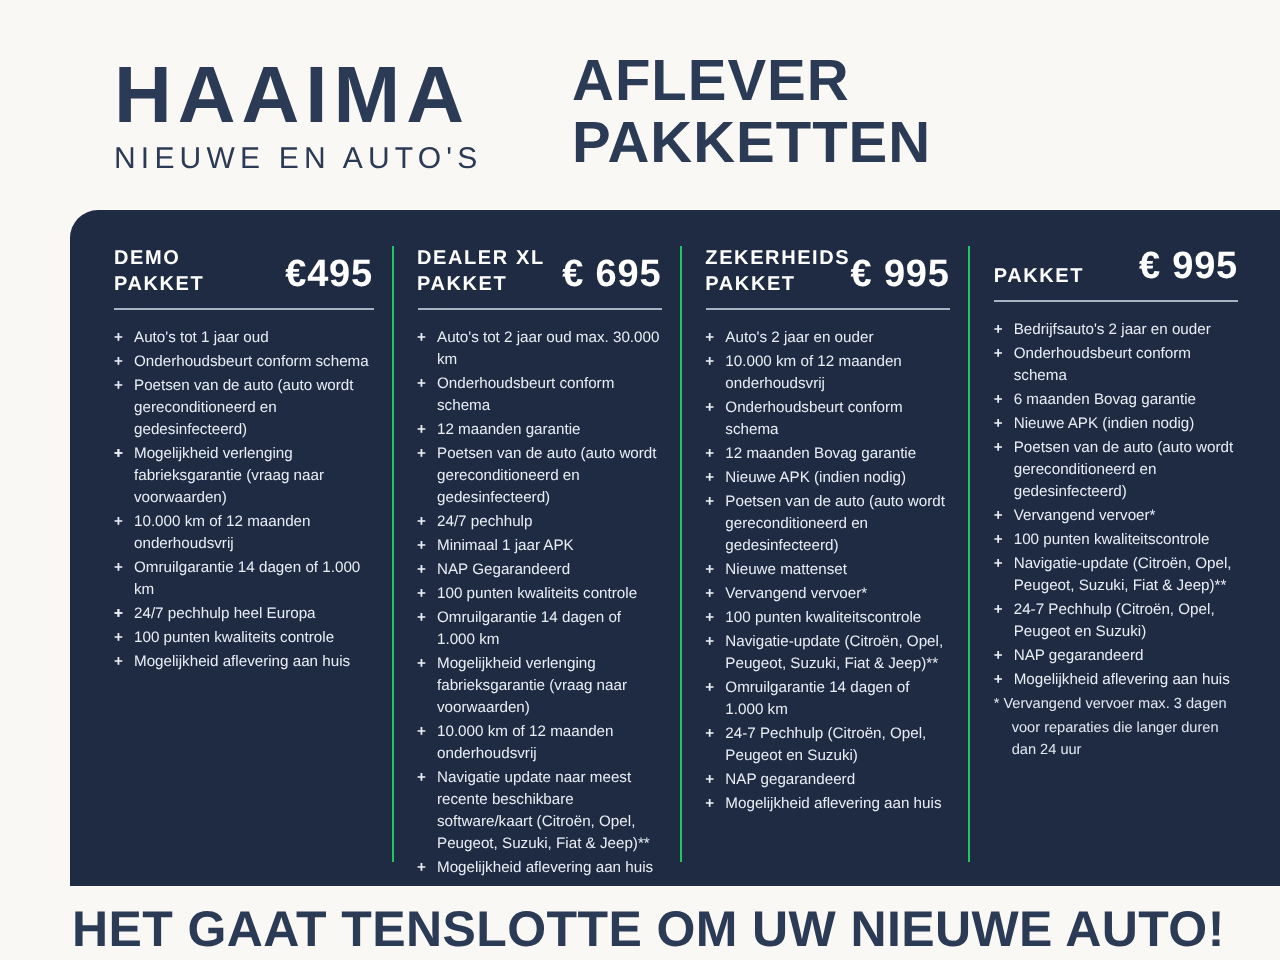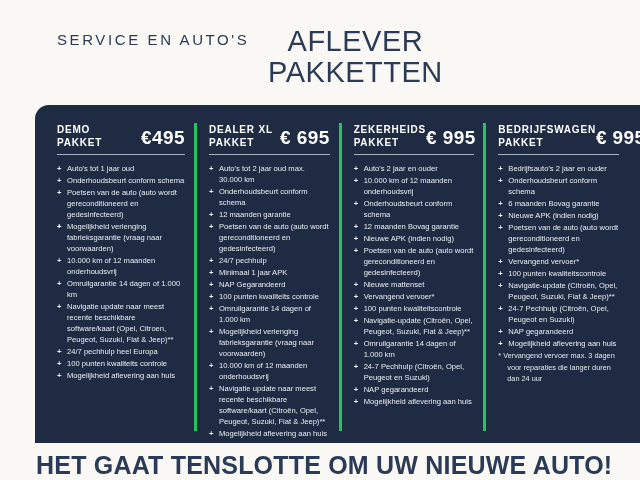--- a/index.html
+++ b/index.html
@@ -9,38 +9,38 @@
     font-family:"Liberation Sans", sans-serif;
     -webkit-font-smoothing:antialiased;
   }
 
   
   .brand { position:absolute; left:57px; top:28px; color:var(--navy,#2b3a55); }
   .brand-name { font-size:40px; font-weight:bold; letter-spacing:3px; line-height:1; }
   .brand-tagline { font-size:15px; letter-spacing:2.6px; margin-top:3px; white-space:nowrap; }
 
   .page-title {
-    position:absolute; left:268px; top:26px;
-    font-size:29px; font-weight:normal; color:var(--navy,#2b3a55);
-    line-height:1.08; letter-spacing:0.5px;text-align:center;
+    position:absolute; left:286px; top:26px;
+    font-size:29px; font-weight:bold; color:var(--navy,#2b3a55);
+    line-height:1.08; letter-spacing:0.5px;
   }
 
   
   .panel {
     position:absolute; left:35px; top:105px; width:605px; height:338px;
     background:var(--panel,#1e2b42);
     border-radius:14px 0 0 0;
     box-sizing:border-box;
     display:flex;
     padding:18px 12px 12px 22px;
   }
 
   .pkg { flex:1; min-width:0; box-sizing:border-box; padding:0 9px 0 12px; }
   .pkg:first-child { padding-left:0; flex:1.06; }
-  .pkg + .pkg { border-left:3px solid #22c55e; }
+  .pkg + .pkg { border-left:1px solid #22c55e; }
 
   .pkg-head { display:flex; justify-content:space-between; align-items:flex-end; color:var(--panel_title,#ffffff); }
   .pkg-name { font-size:10px; font-weight:bold; letter-spacing:0.8px; line-height:1.3; white-space:nowrap; }
   .pkg-price { font-size:19px; font-weight:bold; letter-spacing:0.4px; white-space:nowrap; }
 
   .pkg-rule { border-bottom:1.5px solid var(--accent_line,#a9b4c2); margin:5px 0 8px 0; }
 
   .pkg-items { list-style:none; margin:0; padding:0;
     font-size:7.6px; line-height:1.45; color:var(--panel_text,#e9eef5); }
   .pkg-items li { position:relative; padding-left:10px; margin-bottom:1px; }
@@ -54,21 +54,22 @@
   .footer-tagline {
     position:absolute; left:36px; top:451px;
     font-size:25px; font-weight:bold; letter-spacing:0.2px;
     color:var(--navy,#2b3a55); white-space:nowrap;
   }
 </style>
 </head>
 <body>
 
 <div class="brand">
-  <div class="brand-tagline">SERVICE EN AUTO'S</div>
+  <div class="brand-name">HAAIMA</div>
+  <div class="brand-tagline">NIEUWE EN AUTO'S</div>
 </div>
 
 <div class="page-title">
   <div>AFLEVER</div>
   <div>PAKKETTEN</div>
 </div>
 
 <div class="panel" id="panel">
   <div class="pkg">
     <div class="pkg-head">
@@ -80,21 +81,21 @@
     </div>
     <div class="pkg-rule"></div>
     <ul class="pkg-items">
         <li><span class="bullet">+</span><span class="item-text">Auto's tot 1 jaar oud</span></li>
         <li><span class="bullet">+</span><span class="item-text">Onderhoudsbeurt conform schema</span></li>
         <li><span class="bullet">+</span><span class="item-text">Poetsen van de auto (auto wordt gereconditioneerd en gedesinfecteerd)</span></li>
         <li><span class="bullet">+</span></li>
         <li><span class="bullet">+</span><span class="item-text">Mogelijkheid verlenging fabrieksgarantie (vraag naar voorwaarden)</span></li>
         <li><span class="bullet">+</span><span class="item-text">10.000 km of 12 maanden onderhoudsvrij</span></li>
         <li><span class="bullet">+</span><span class="item-text">Omruilgarantie 14 dagen of 1.000 km</span></li>
-        <li><span class="bullet">+</span><span class="item-text">Navigatie update naar meest recente beschikbare software/kaart (Opel, Citroen, Peugeot, Suzuki, Fiat &amp; Jeep)**</span></li>
+        <li><span class="bullet">+</span></li>
         <li><span class="bullet">+</span><span class="item-text">24/7 pechhulp heel Europa</span></li>
         <li><span class="bullet">+</span><span class="item-text">100 punten kwaliteits controle</span></li>
         <li><span class="bullet">+</span><span class="item-text">Mogelijkheid aflevering aan huis</span></li>
       </ul>
 
   </div>
 
   <div class="pkg">
     <div class="pkg-head">
       <div class="pkg-name">
@@ -146,21 +147,20 @@
         <li><span class="bullet">+</span><span class="item-text">24-7 Pechhulp (Citroën, Opel, Peugeot en Suzuki)</span></li>
         <li><span class="bullet">+</span><span class="item-text">NAP gegarandeerd</span></li>
         <li><span class="bullet">+</span><span class="item-text">Mogelijkheid aflevering aan huis</span></li>
       </ul>
 
   </div>
 
   <div class="pkg">
     <div class="pkg-head">
       <div class="pkg-name">
-        <div class="name-1">BEDRIJFSWAGEN</div>
         <div class="name-2">PAKKET</div>
       </div>
       <div class="pkg-price">€ 995</div>
     </div>
     <div class="pkg-rule"></div>
     <ul class="pkg-items">
         <li><span class="bullet">+</span><span class="item-text">Bedrijfsauto's 2 jaar en ouder</span></li>
         <li><span class="bullet">+</span><span class="item-text">Onderhoudsbeurt conform schema</span></li>
         <li><span class="bullet">+</span><span class="item-text">6 maanden Bovag garantie</span></li>
         <li><span class="bullet">+</span><span class="item-text">Nieuwe APK (indien nodig)</span></li>

